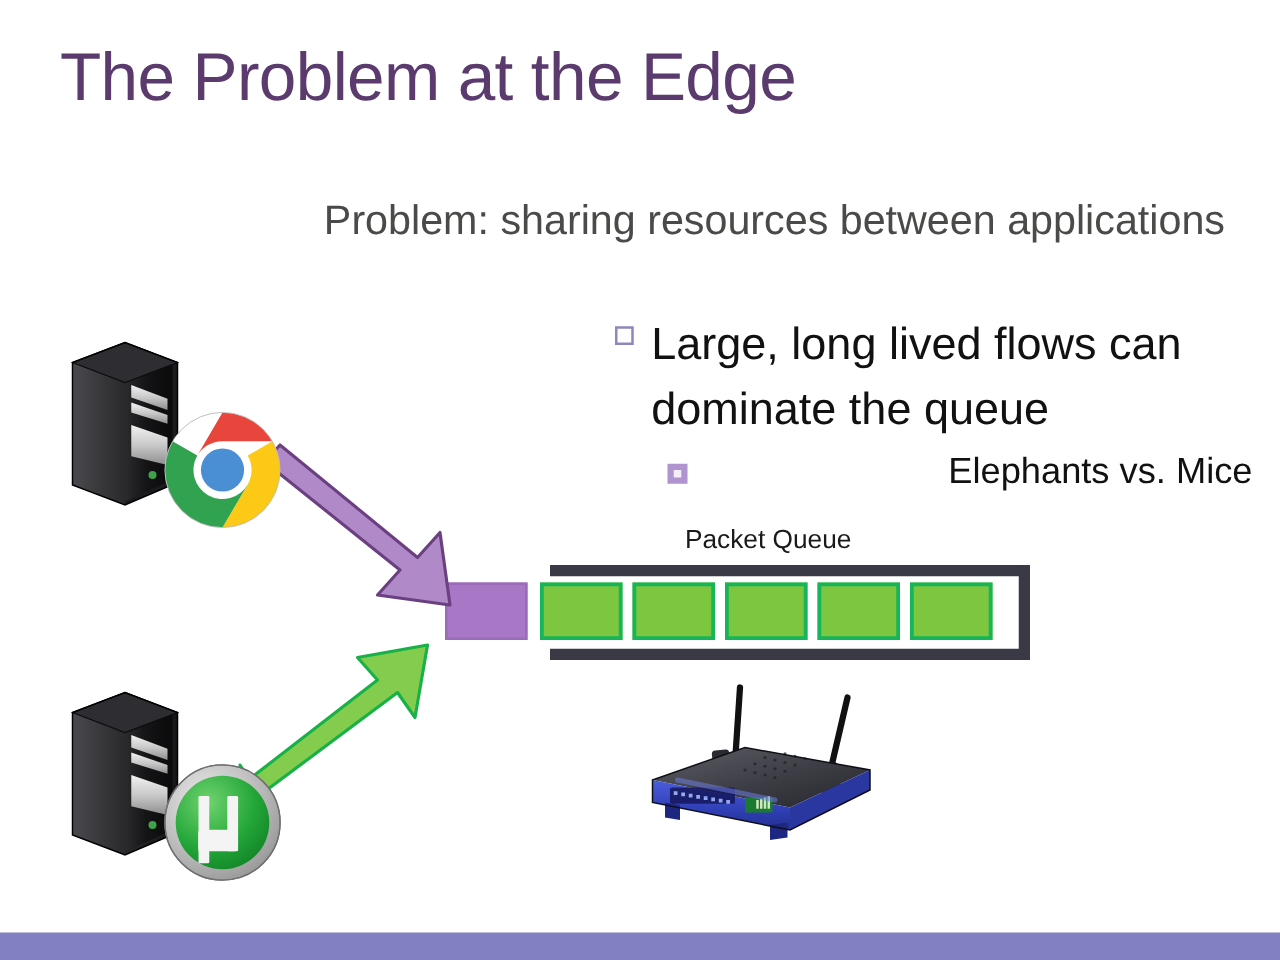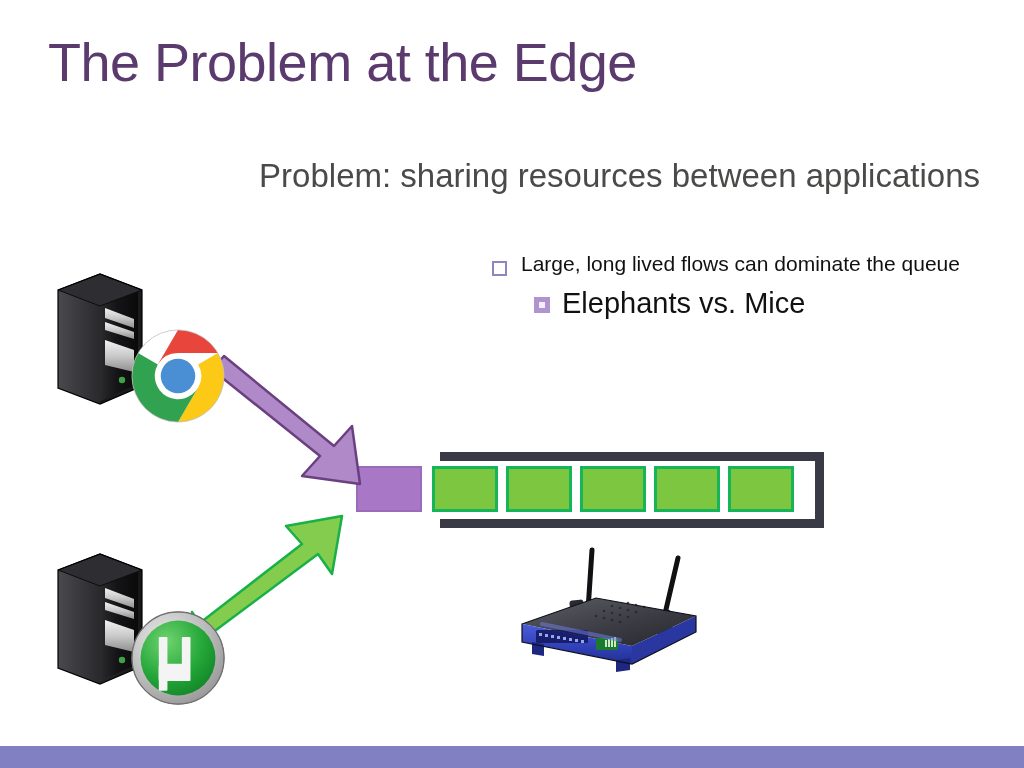--- a/index.html
+++ b/index.html
@@ -52,21 +52,21 @@
     position: absolute;
     left: 492px;
     top: 249px;
     width: 510px;
   }
   .bullet-row {
     display: flex;
     align-items: flex-start;
   }
   .bullet-row.level-1 { margin-left: 0px; }
-  .bullet-row.level-2 { margin-left: 42px; margin-top: 5px; }
+  .bullet-row.level-2 { margin-left: 42px; margin-top: 5px; justify-content: space-between; }
 
   .marker {
     flex: 0 0 auto;
     margin-top: 12px;
   }
   .marker-hollow {
     width: 15px;
     height: 15px;
     border: 2px solid #8f86bf;
     background: #ffffff;
@@ -85,21 +85,21 @@
     margin-top: 13px;
   }
   .marker-filled::after {
     content: "";
     display: block;
     width: 6px;
     height: 6px;
     background: #f4eef9;
   }
   .bullet-text-1 {
-    font-size: 21px;
+    font-size: 36px;
     line-height: 1.45;
     color: #111111;
     font-weight: 400;
   }
   .bullet-text-2 {
     font-size: 29px;
     line-height: 1.35;
     color: #111111;
     font-weight: 400;
   }
@@ -220,20 +220,21 @@
     <div class="bullet-row level-1">
       <span class="marker marker-hollow"></span>
       <span class="bullet-text-1">Large, long lived flows can dominate the queue</span>
     </div>
     <div class="bullet-row level-2">
       <span class="marker marker-filled"></span>
       <span class="bullet-text-2">Elephants vs. Mice</span>
     </div>
   </div>
 
+  <div id="queue-label">Packet Queue</div>
 
   <div id="queue-diagram">
     <div class="q-frame-top"></div>
     <div class="q-frame-bottom"></div>
     <div class="q-frame-right"></div>
     <div class="packet packet-purple"></div>
     <div class="packet packet-green pg0"></div>
     <div class="packet packet-green pg1"></div>
     <div class="packet packet-green pg2"></div>
     <div class="packet packet-green pg3"></div>

